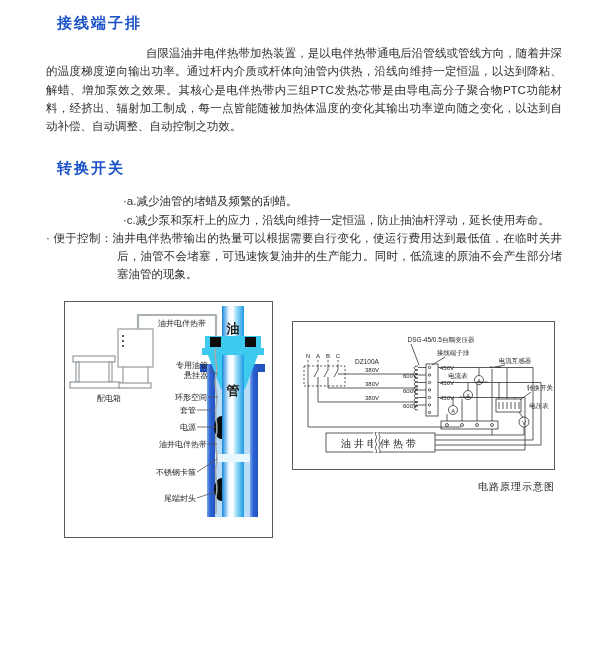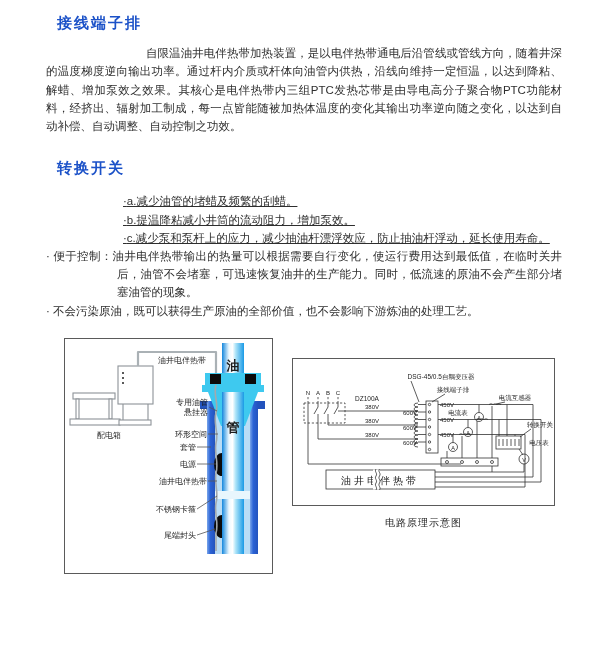--- a/index.html
+++ b/index.html
@@ -9,27 +9,27 @@
   .page{padding:14px 38px 0 46px;}
   .sec-heading{font-size:15px;font-weight:bold;color:#1c52c8;
        letter-spacing:2px;margin:0 0 0 11px;}
   .para{margin:12px 0 16px 0;text-indent:100px;text-align:justify;}
   .h2wrap{margin-top:24px;}
   .adv-list{margin-top:15px;}
   .adv-item{padding-left:71px;text-indent:-71px;text-align:justify;}
   .adv-item.nolabel{padding-left:12px;text-indent:-12px;}
   .adv-bullet{display:inline;}
   .adv-label{display:inline;}
-  .sub-item{margin-left:77px;text-decoration:underline;}
+  .sub-item{margin-left:77px;}
   .figures{position:relative;height:278px;margin-top:12px;}
   .fig{position:absolute;}
   .fig-left{left:18px;top:6px;width:209px;}
   .fig-right{left:246px;top:26px;width:263px;}
   .fig-box{border:1px solid #5a5a5a;background:#fff;font-size:0;}
-  .fig-caption{text-align:center;font-size:10px;letter-spacing:1px;
+  .fig-caption{text-align:right;font-size:10px;letter-spacing:1px;
        color:#222;margin-top:9px;}
   .fig-right .fig-caption{margin-top:8px;}
   svg text{font-family:"Liberation Sans","DejaVu Sans",sans-serif;fill:#1d1d1d;}
   svg .ptr{stroke:#555;stroke-width:0.8;fill:none;}
   svg .wire{stroke:#333;stroke-width:0.8;fill:none;}
   svg .dash{stroke:#333;stroke-width:0.8;fill:none;stroke-dasharray:2.2,1.8;}
   svg .outline{stroke:#8d9398;stroke-width:1.1;fill:#fff;}
 </style>
 </head>
 <body>
@@ -39,24 +39,22 @@
   <h1 class="sec-heading">接线端子排</h1>
 
   <p class="para">自限温油井电伴热带加热装置，是以电伴热带通电后沿管线或管线方向，随着井深的温度梯度逆向输出功率。通过杆内介质或杆体向油管内供热，沿线向维持一定恒温，以达到降粘、解蜡、增加泵效之效果。其核心是电伴热带内三组PTC发热芯带是由导电高分子聚合物PTC功能材料，经挤出、辐射加工制成，每一点皆能随被加热体温度的变化其输出功率逆向随之变化，以达到自动补偿、自动调整、自动控制之功效。</p>
 
   <div class="h2wrap">
     <h1 class="sec-heading">转换开关</h1>
   </div>
 
   <div class="adv-list">
     <div class="sub-item"><span class="adv-bullet">·</span><span>a.减少油管的堵蜡及频繁的刮蜡。</span></div>
-    <div class="sub-item"><span class="adv-bullet">·</span><span>b.提温降粘减小井筒的流动阻力，增加泵效。</span></div>
-    <div class="sub-item"><span class="adv-bullet">·</span><span>c.减少泵和泵杆上的应力，减少抽油杆漂浮效应，防止抽油杆浮动，延长使用寿命。</span></div>
+    <div class="sub-item"><span class="adv-bullet">·</span><span>c.减少泵和泵杆上的应力，沿线向维持一定恒温，防止抽油杆浮动，延长使用寿命。</span></div>
     <div class="adv-item"><span class="adv-bullet">·</span> <span class="adv-label">便于控制：</span><span>油井电伴热带输出的热量可以根据需要自行变化，使运行费用达到最低值，在临时关井后，油管不会堵塞，可迅速恢复油井的生产能力。同时，低流速的原油不会产生部分堵塞油管的现象。</span></div>
-    <div class="adv-item nolabel"><span class="adv-bullet">·</span> <span>不会污染原油，既可以获得生产原油的全部价值，也不会影响下游炼油的处理工艺。</span></div>
   </div>
 
   <div class="figures">
 
     <div class="fig fig-left">
       <div class="fig-box">
         <svg width="207" height="225" viewBox="0 0 207 225">
           <defs>
             <linearGradient id="tubeG" x1="0" y1="0" x2="1" y2="0">
               <stop offset="0" stop-color="#1487dd"></stop>

